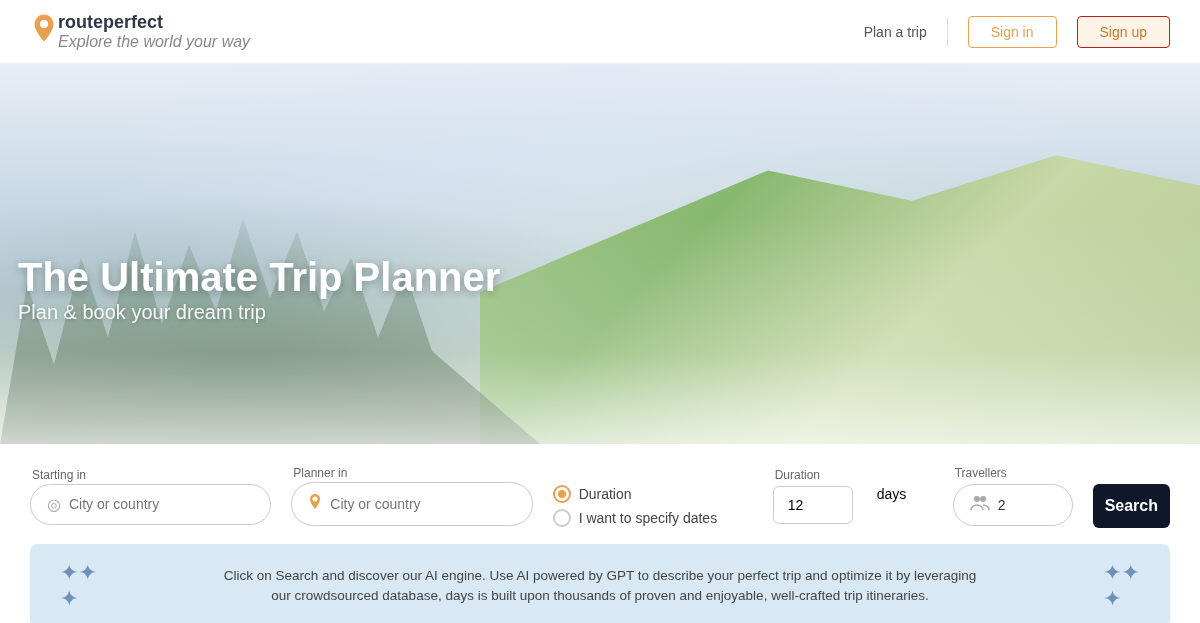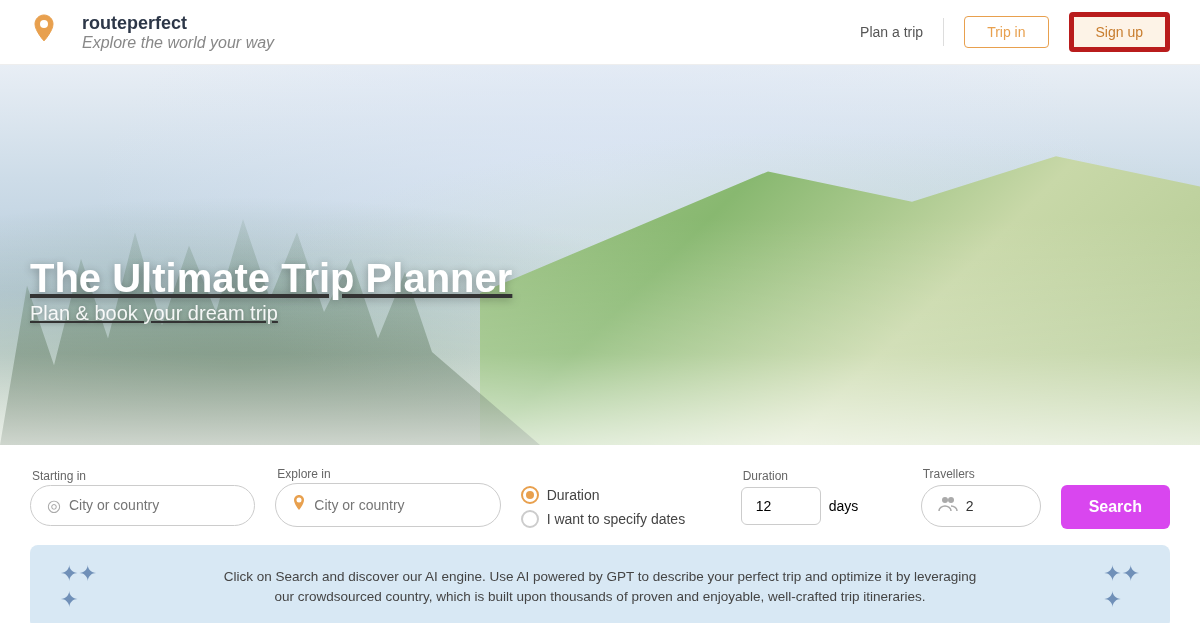--- a/index.html
+++ b/index.html
@@ -11,22 +11,22 @@
       align-items: center;
       justify-content: space-between;
       padding: 12px 30px;
       border-bottom: 1px solid #eee;
       background: #fff;
       position: relative;
       z-index: 10;
     }
     .logo {
       display: flex;
-      align-items: flex-start;
-      gap: 24px;
+      align-items: flex-end;
+      gap: 0;
     }
     .logo-icon {
       color: #e8a04e;
       font-size: 22px;
     }
     .logo-text {
       display: flex;
       flex-direction: column;
     }
     .logo-name {
@@ -59,21 +59,21 @@
     .btn-signin {
       border: 1px solid #e8a04e;
       background: #fff;
       color: #e8a04e;
       padding: 7px 22px;
       border-radius: 4px;
       font-size: 14px;
       cursor: pointer;
     }
     .btn-signup {
-      border: 5px solid #b91c1c;
+      border: 1px solid #b91c1c;
       background: #fdf3e7;
       color: #c87d2e;
       padding: 7px 22px;
       border-radius: 4px;
       font-size: 14px;
       cursor: pointer;
     }
 
     
     .hero {
@@ -113,22 +113,21 @@
       top: 20%;
       right: 0;
       width: 60%;
       height: 80%;
       background: linear-gradient(135deg, #a8c890 0%, #88b870 30%, #c8d8a8 60%, #b0c890 100%);
       clip-path: polygon(20% 30%, 40% 10%, 60% 20%, 80% 5%, 100% 15%, 100% 100%, 0% 100%, 0% 50%);
     }
     .hero-text {
       position: absolute;
       bottom: 120px;
-      left: 30px;
-      text-decoration: underline;
+      left: 18px;
     }
     .hero-title {
       font-size: 40px;
       font-weight: 700;
       color: #fff;
       text-shadow: 0 2px 8px rgba(0,0,0,0.3);
       line-height: 1.2;
     }
     .hero-subtitle {
       font-size: 20px;
@@ -233,22 +232,21 @@
 
     
     .duration-input-section {
       display: flex;
       flex-direction: column;
       gap: 4px;
       min-width: 160px;
     }
     .duration-input-wrap {
       display: flex;
-      align-items: center;
-      gap: 8px;
+      gap: 24px;
     }
     .duration-input {
       border: 1px solid #ccc;
       border-radius: 6px;
       padding: 10px 14px;
       font-size: 14px;
       width: 80px;
       outline: none;
     }
     .days-label {
@@ -286,25 +284,25 @@
     }
 
     
     .search-btn-wrap {
       display: flex;
       flex-direction: column;
       justify-content: flex-end;
       padding-top: 20px;
     }
     .btn-search {
-      background: #d946ef;
+      background: #0f172a;
       color: #fff;
       border: none;
       border-radius: 6px;
-      padding: 13px 28px;
+      padding: 13px 12px;
       font-size: 16px;
       font-weight: 600;
       cursor: pointer;
       white-space: nowrap;
     }
 
     
     .info-banner {
       background: #d8e8f4;
       margin: 16px 30px 20px;
@@ -344,21 +342,21 @@
       </svg>
     </span>
     <div class="logo-text">
       <span class="logo-name">routeperfect</span>
       <span class="logo-tagline">Explore the world your way</span>
     </div>
   </div>
   <div class="header-right">
     <a class="plan-trip-link">Plan a trip</a>
     <div class="divider-v"></div>
-    <button class="btn-signin">Trip in</button>
+    <button class="btn-signin">Sign in</button>
     <button class="btn-signup">Sign up</button>
   </div>
 </header>
 
 <section class="hero">
   <div class="hero-bg"></div>
   <div class="hero-hills-right"></div>
   <div class="hero-trees-left"></div>
   <div class="hero-fog"></div>
   <div class="hero-text">
@@ -374,21 +372,21 @@
       <span class="search-field-label">Starting in</span>
       <div class="search-input-wrap">
         <span class="input-icon">◎</span>
         <input type="text" placeholder="City or country" style="">
       </div>
     </div>
 
     <div class="search-divider"></div>
 
     <div class="search-field">
-      <span class="search-field-label">Explore in</span>
+      <span class="search-field-label">Planner in</span>
       <div class="search-input-wrap">
         <span class="input-icon location-icon">
           <svg width="14" height="18" viewBox="0 0 14 18" fill="none">
             <path d="M7 1C4.24 1 2 3.24 2 6C2 10 7 16 7 16C7 16 12 10 12 6C12 3.24 9.76 1 7 1Z" fill="#e8a04e"></path>
             <circle cx="7" cy="6" r="2.5" fill="white"></circle>
           </svg>
         </span>
         <input type="text" placeholder="City or country" style="">
       </div>
     </div>
@@ -441,16 +439,16 @@
       <button class="btn-search">Search</button>
     </div>
 
   </div>
 </div>
 
 <div class="info-banner">
   <span class="star-icon">✦✦<br>✦</span>
   <p class="info-text">
     <span>Click on Search and discover our AI engine. Use AI powered by GPT to describe your perfect trip and optimize it by leveraging</span><br>
-    <span>our crowdsourced country, which is built upon thousands of proven and enjoyable, well-crafted trip itineraries.</span>
+    <span>our crowdsourced database, days is built upon thousands of proven and enjoyable, well-crafted trip itineraries.</span>
   </p>
   <span class="star-icon-right">✦✦<br>✦</span>
 </div>
 
 </body></html>

